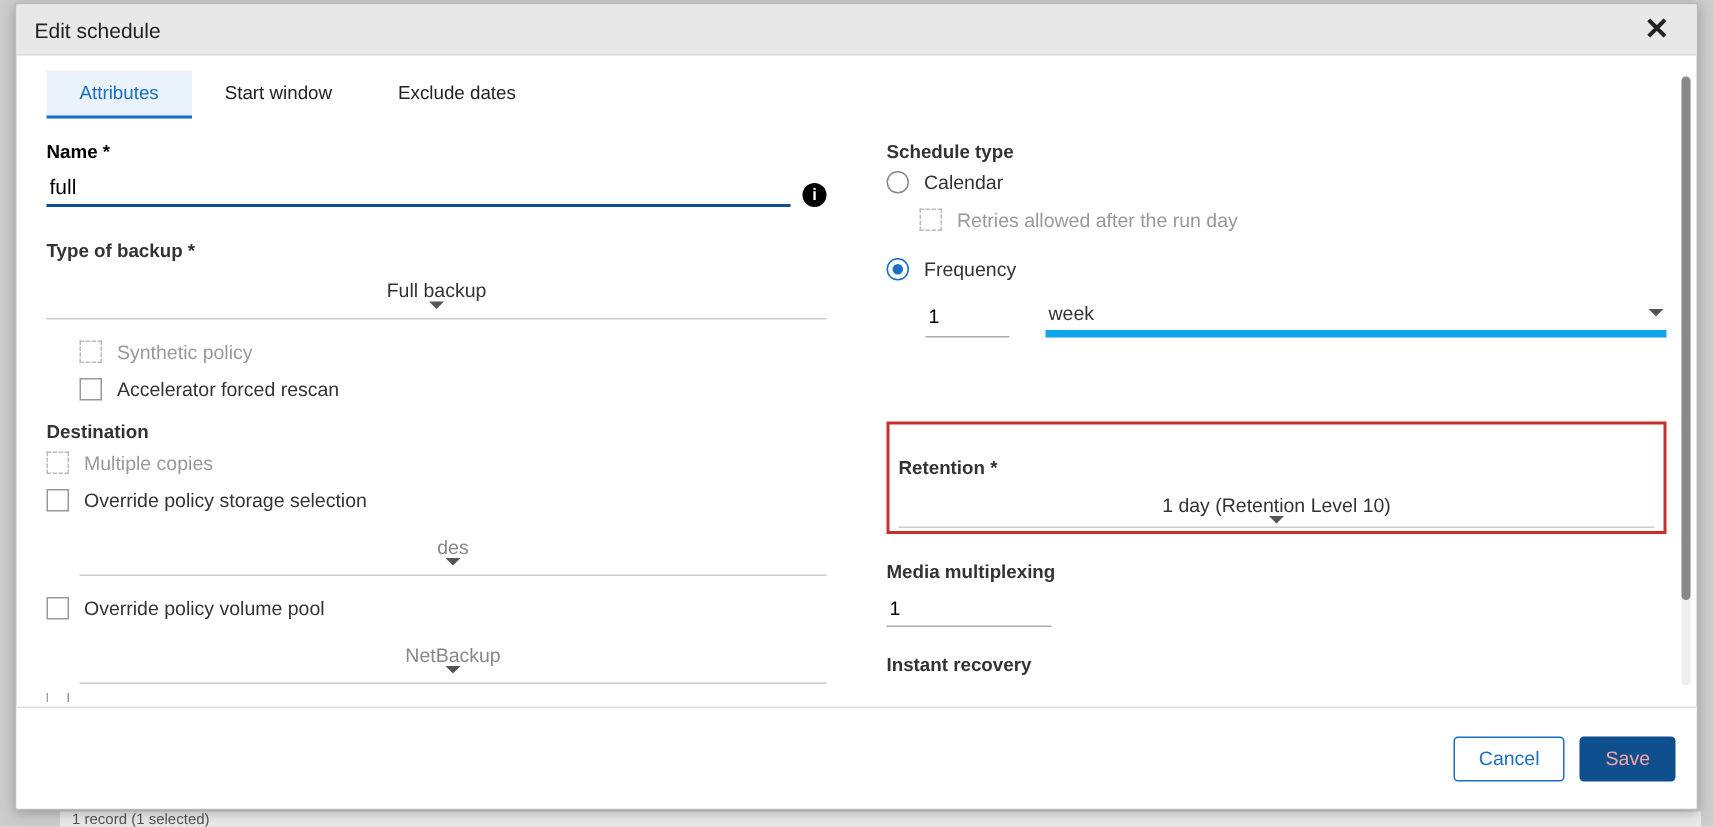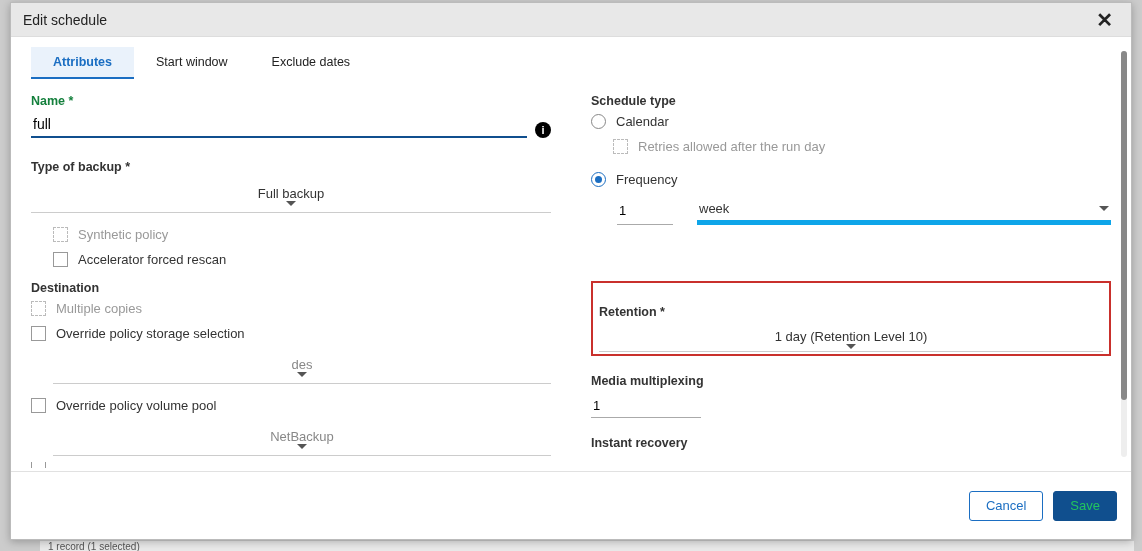--- a/index.html
+++ b/index.html
@@ -32,28 +32,28 @@
   .scroll-thumb {
     position: absolute; left: 0; right: 0; top: 0; height: 86%;
     background: #888; border-radius: 3px;
   }
 
   .tabs { display: flex; border-bottom: 1px solid transparent; margin-top: 10px; margin-bottom: 14px; }
   .tab {
     padding: 8px 22px; font-size: 12.5px; color: #222; cursor: pointer;
   }
   .tab.active {
-    background: #eaf2fb; color: #1b6ec2; font-weight: 700;
+    background: #eaf2fb; color: #1b6ec2; font-weight: 400;
     border-bottom: 2px solid #1b6ec2;
   }
 
   .columns { display: flex; gap: 40px; }
   .col { flex: 1; min-width: 0; }
 
-  .field-label { color: #15803d; font-size: 12.5px; font-weight: 600; margin-bottom: 4px; }
+  .field-label { color: #000000; font-size: 12.5px; font-weight: 600; margin-bottom: 4px; }
   .section-label { color: #333; font-size: 12.5px; font-weight: 600; margin-bottom: 6px; }
 
   .name-row { display: flex; align-items: flex-end; gap: 8px; margin-bottom: 22px; }
   .name-input {
     flex: 1; border: none; border-bottom: 2px solid #104f8e; padding: 4px 2px;
     font-size: 14px; outline: none; background: transparent;
   }
   .info-icon {
     width: 16px; height: 16px; border-radius: 50%; background: #000; color: #fff;
     display: inline-flex; align-items: center; justify-content: center; font-size: 11px; font-weight: bold;
@@ -113,21 +113,21 @@
 
   .footer {
     border-top: 1px solid #e1e1e1; height: 68px; display: flex; align-items: center;
     justify-content: flex-end; gap: 10px; padding: 0 14px; background: #fff;
   }
   .btn {
     height: 30px; padding: 0 16px; font-size: 13px; border-radius: 3px; cursor: pointer;
     display: inline-flex; align-items: center;
   }
   .btn-secondary { background: #fff; border: 1px solid #1b6ec2; color: #1b6ec2; }
-  .btn-primary { background: #104f8e; border: 1px solid #104f8e; color: #22c55e; }
+  .btn-primary { background: #104f8e; border: 1px solid #104f8e; color: #fca5a5; }
 
   .behind-strip { position: absolute; left: 40px; right: 8px; bottom: 0; height: 10px; font-size: 10px; color: #555; background: #e9e9e9; padding-left: 8px; overflow: hidden; }
 </style>
 </head>
 <body>
 
 <div class="behind-strip">
   <span>1 record (1 selected)</span>
 </div>
 

